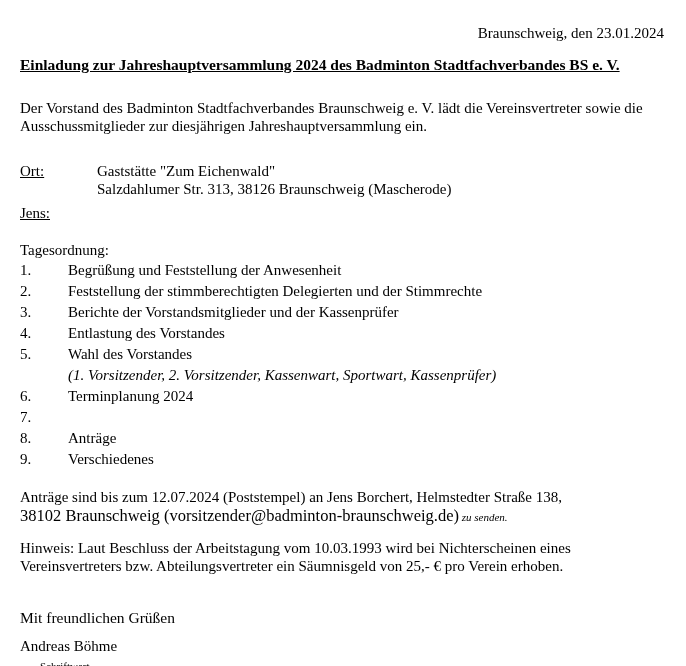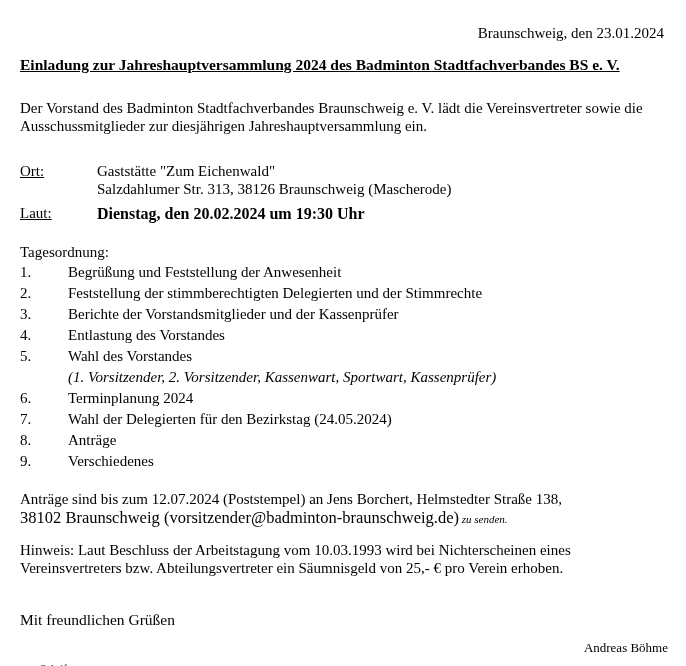--- a/index.html
+++ b/index.html
@@ -76,23 +76,22 @@
     font-size: 15px;
     line-height: 18px;
   }
   .closing-salutation {
     margin-top: 34px;
     font-size: 15.5px;
     line-height: 18px;
   }
   .closing-name {
     margin-top: 10px;
-    font-size: 13px;
+    font-size: 15px;
     line-height: 18px;
-    text-align: right;
   }
   .closing-role {
     margin-top: 5px;
     margin-left: 20px;
     font-size: 11px;
     line-height: 13px;
   }
 </style>
 </head>
 <body>
@@ -110,22 +109,21 @@
 
   <div class="meta">
     <div class="meta-row">
       <div class="meta-label">Ort:</div>
       <div class="meta-value">
         <div class="line">Gaststätte "Zum Eichenwald"</div>
         <div class="line">Salzdahlumer Str. 313, 38126 Braunschweig (Mascherode)</div>
       </div>
     </div>
     <div class="meta-row zeit">
-      <div class="meta-label">Laut:</div>
-      <div class="zeit-value line">Dienstag, den 20.02.2024 um 19:30 Uhr</div>
+      <div class="meta-label">Jens:</div>
     </div>
   </div>
 
   <div class="agenda-heading">Tagesordnung:</div>
 
   <div class="agenda-list">
     <div class="agenda-row">
       <div class="agenda-number">1.</div>
       <div class="agenda-text line">Begrüßung und Feststellung der Anwesenheit</div>
     </div>
@@ -147,21 +145,20 @@
         <div class="line">Wahl des Vorstandes</div>
         <div class="agenda-sub line">(1. Vorsitzender, 2. Vorsitzender, Kassenwart, Sportwart, Kassenprüfer)</div>
       </div>
     </div>
     <div class="agenda-row">
       <div class="agenda-number">6.</div>
       <div class="agenda-text line">Terminplanung 2024</div>
     </div>
     <div class="agenda-row">
       <div class="agenda-number">7.</div>
-      <div class="agenda-text line">Wahl der Delegierten für den Bezirkstag (24.05.2024)</div>
     </div>
     <div class="agenda-row">
       <div class="agenda-number">8.</div>
       <div class="agenda-text line">Anträge</div>
     </div>
     <div class="agenda-row">
       <div class="agenda-number">9.</div>
       <div class="agenda-text line">Verschiedenes</div>
     </div>
   </div>

